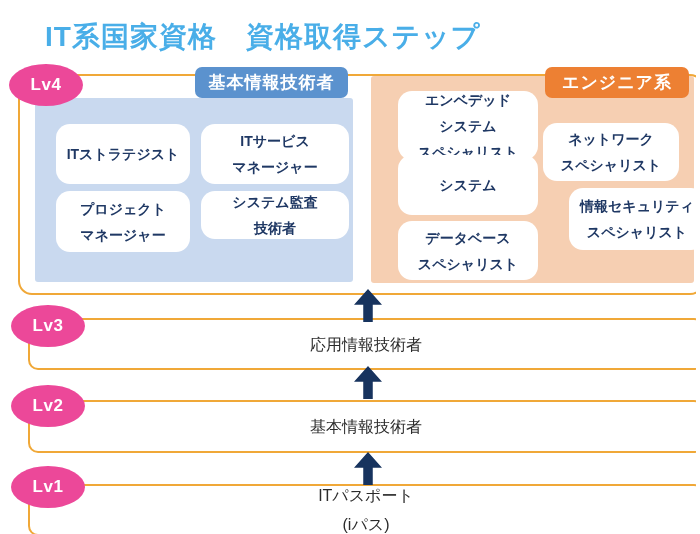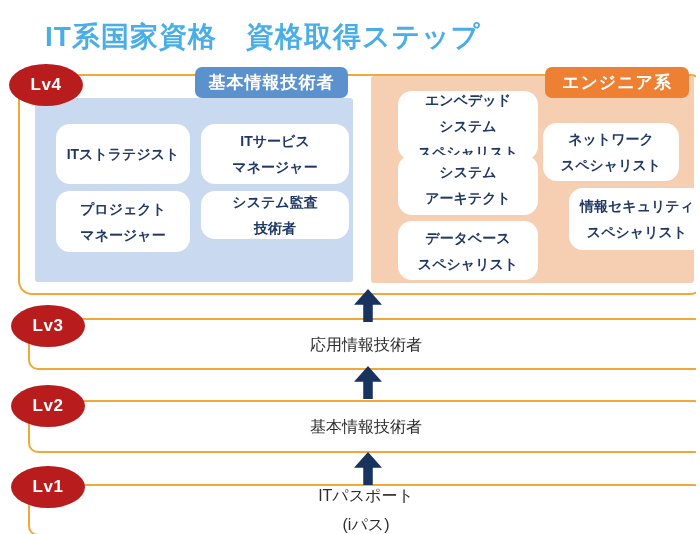--- a/index.html
+++ b/index.html
@@ -90,21 +90,21 @@
     font-size: 16px;
     line-height: 21px;
     white-space: nowrap;
   }
   #lv3-box { top: 310px; height: 52px; text-align: right; }
   #lv2-box { top: 392px; height: 53px; }
   #lv1-box { top: 476px; height: 52px; }
   .badge {
     position: absolute;
     width: 74px; height: 42px;
-    background: #b91c1c;
+    background: #ec4899;
     border-radius: 50%;
     color: #ffffff;
     font-size: 17px;
     font-weight: bold;
     display: flex;
     align-items: center;
     justify-content: center;
     letter-spacing: 0.5px;
     z-index: 5;
   }
@@ -155,21 +155,20 @@
     <span>技術者</span>
   </div>
 
   <div class="cert" style="left:390px;top:83px;width:140px;height:69px">
     <span>エンベデッド</span>
     <span>システム</span>
     <span>スペシャリスト</span>
   </div>
   <div class="cert" style="left:390px;top:147px;width:140px;height:60px">
     <span>システム</span>
-    <span>アーキテクト</span>
   </div>
   <div class="cert" style="left:390px;top:213px;width:140px;height:59px">
     <span>データベース</span>
     <span>スペシャリスト</span>
   </div>
 
   <div class="cert" style="left:535px;top:115px;width:136px;height:58px">
     <span>ネットワーク</span>
     <span>スペシャリスト</span>
   </div>

